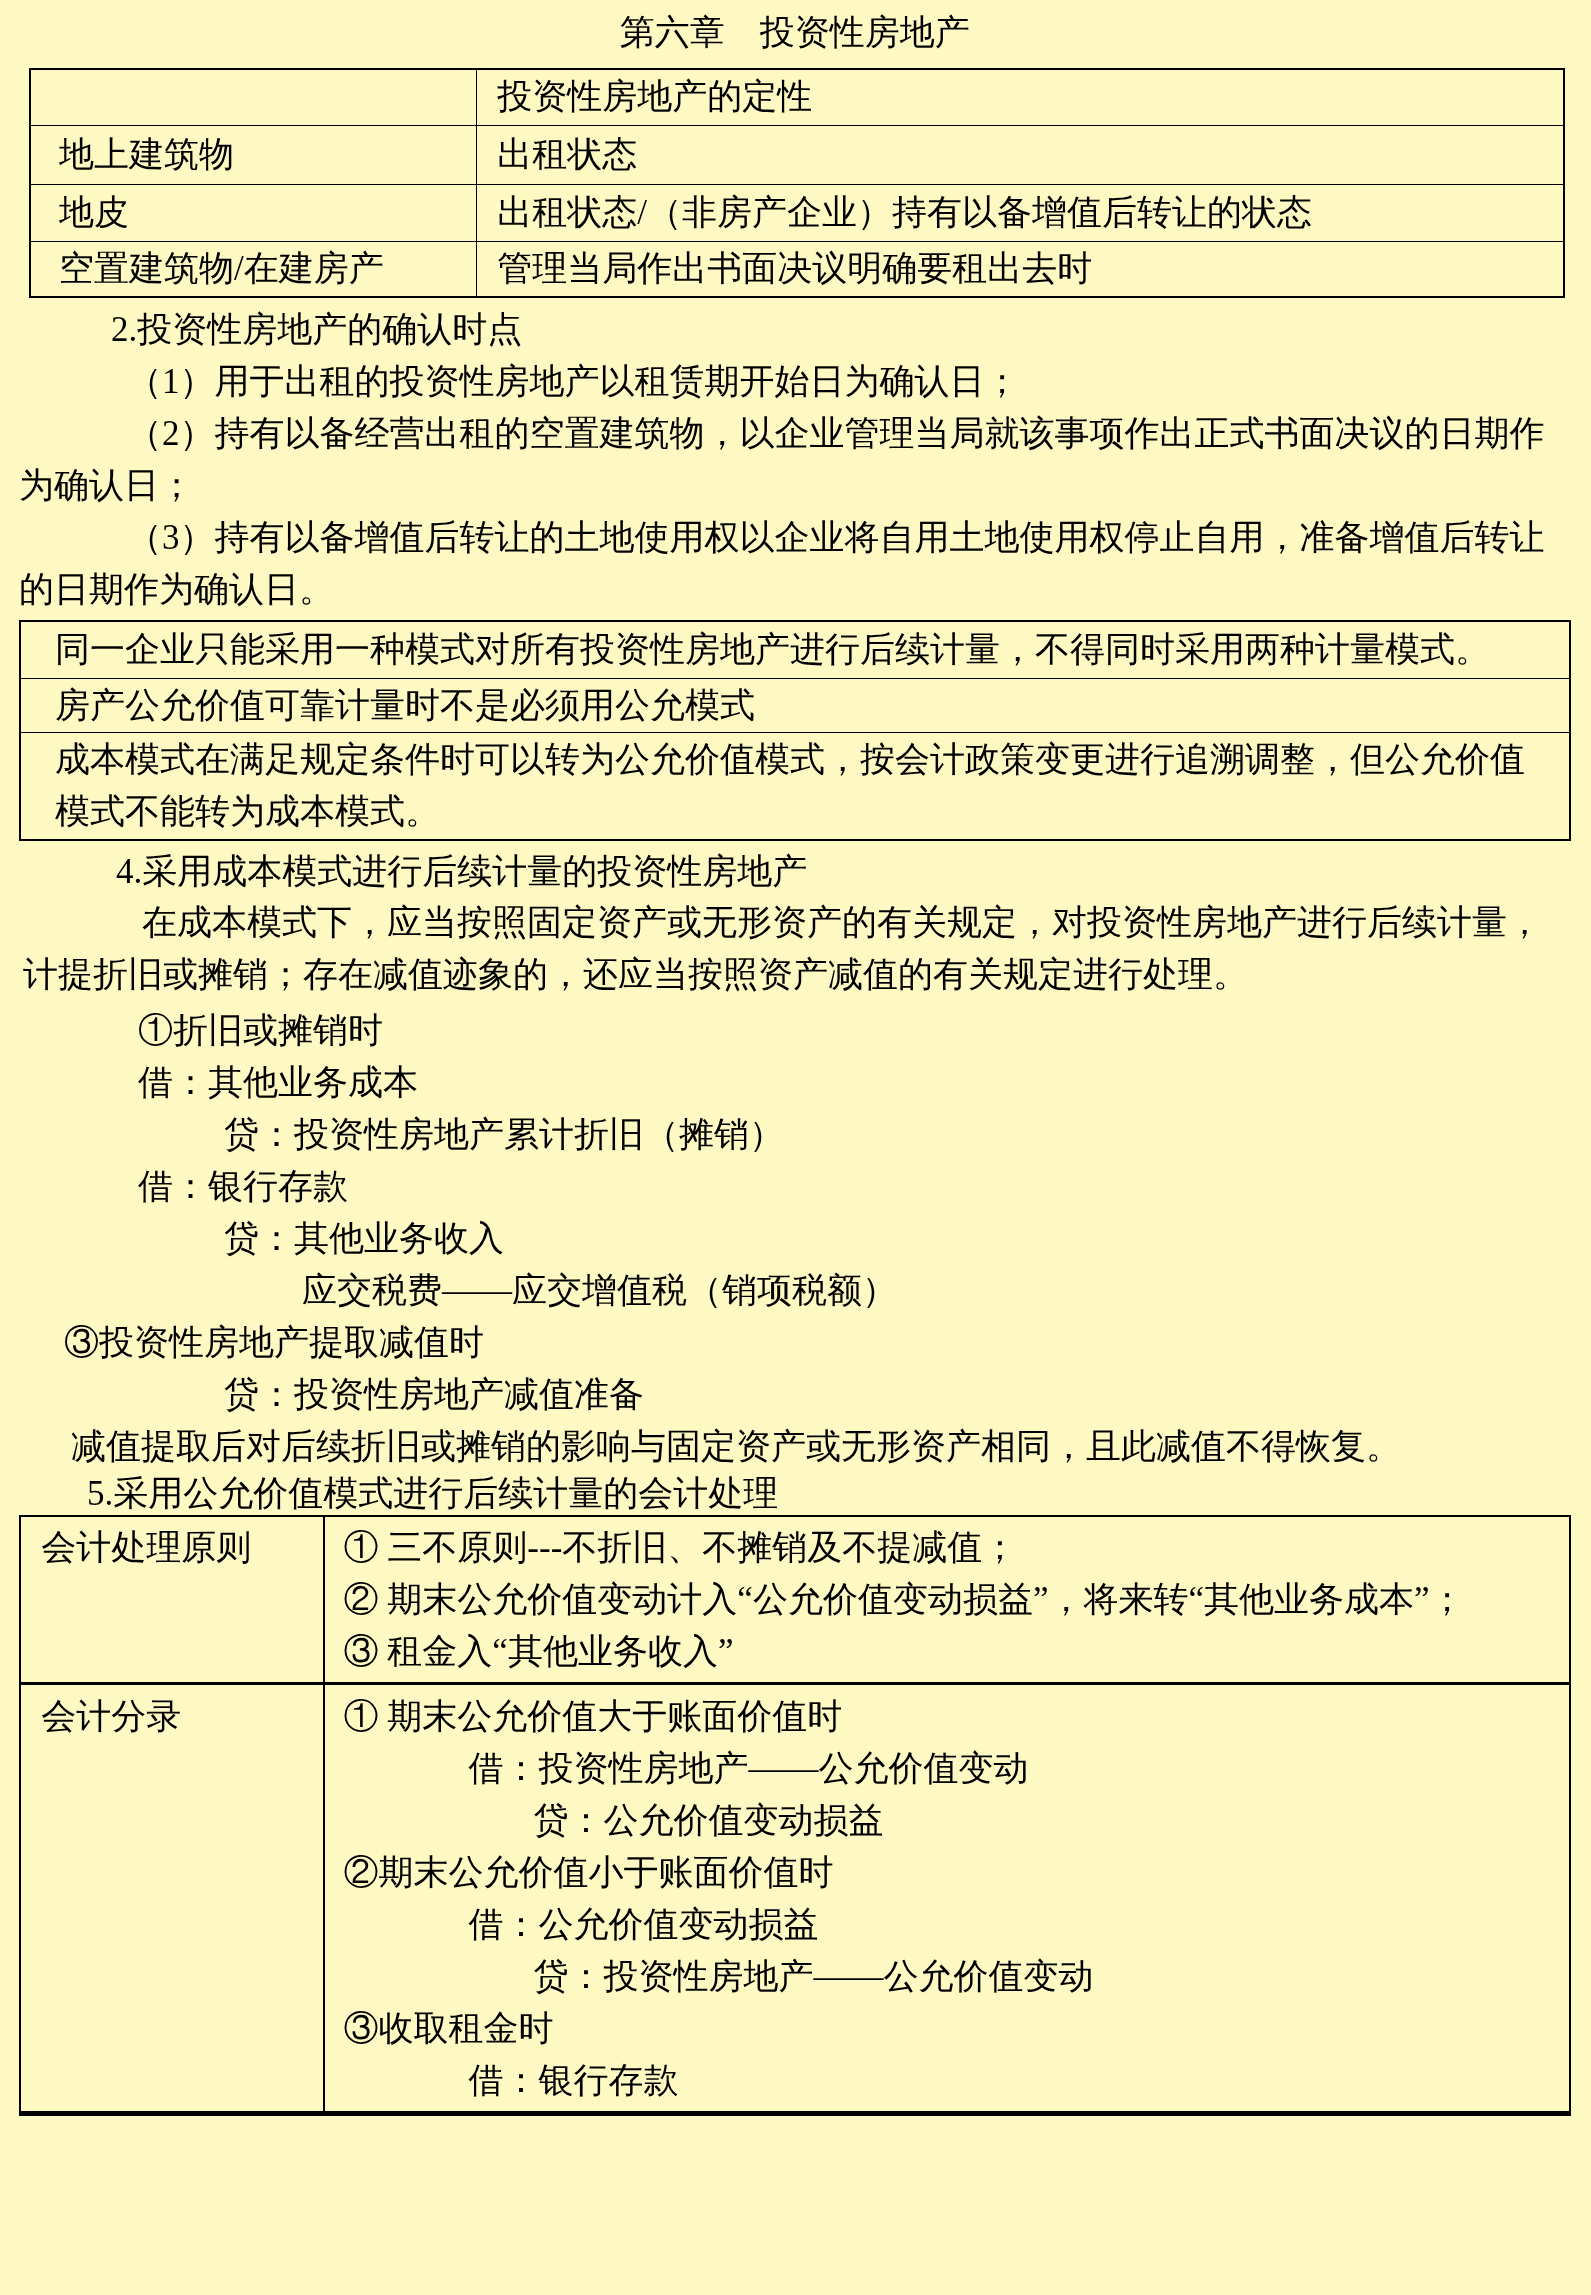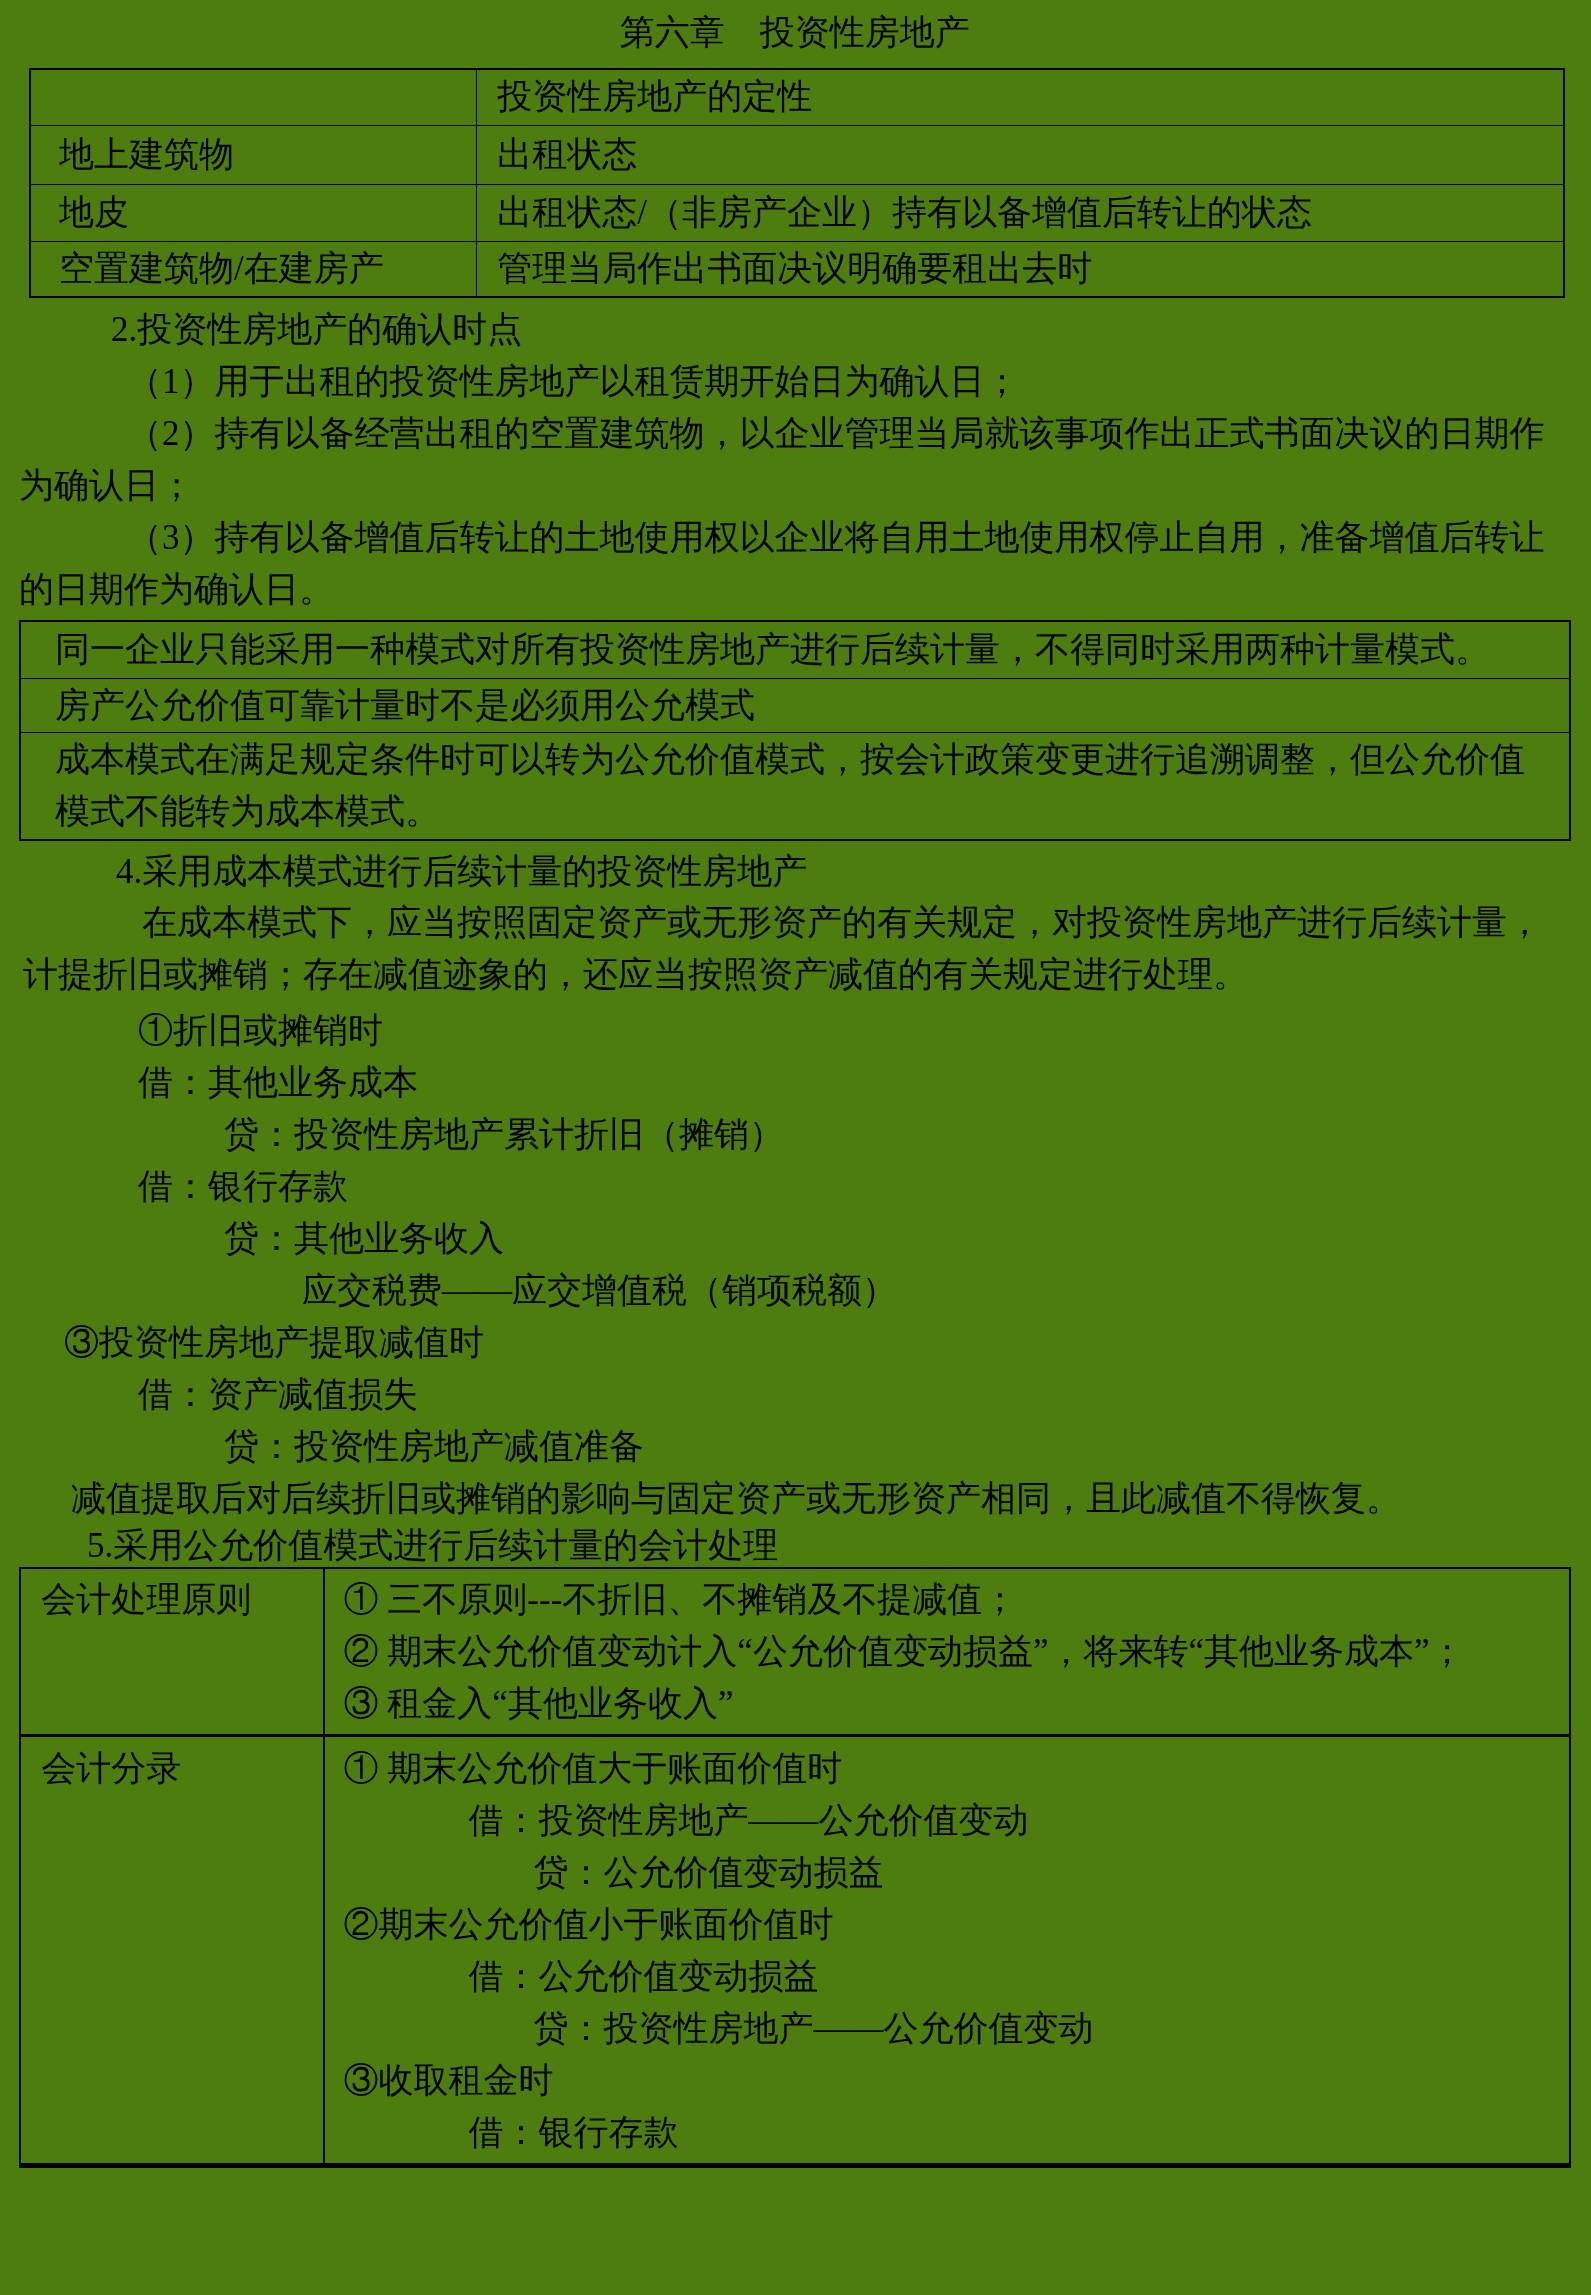--- a/index.html
+++ b/index.html
@@ -1,18 +1,18 @@
 <!DOCTYPE html>
 <html style="font-size:11px"><head>
 <meta charset="utf-8">
 <style>
   html,body{margin:0;padding:0;background:#888;}
   .page{
     width:1591px;height:2295px;box-sizing:border-box;
-    background:#4d7c0f;color:#000000;
+    background:#fef9c3;color:#000000;
     font-family:"Liberation Serif","DejaVu Serif",serif;
     font-size:35px;line-height:52px;
     padding:0 20.3px 0 19px;overflow:hidden;position:relative;
   }
   .doc-title{text-align:center;padding-top:12.2px;line-height:42px;}
   .h{line-height:42px;}
   .h1{margin:5.4px 0 0 83px;}
   .h2{margin:11px 0 0 92px;}
   .h3{margin:4.1px 0 0 92px;}
   .h4{margin:9.5px 0 0 97px;}
@@ -102,21 +102,20 @@
   <div class="h h4">4.采用成本模式进行后续计量的投资性房地产</div>
   <p class="s4intro">在成本模式下，应当按照固定资产或无形资产的有关规定，对投资性房地产进行后续计量，计提折旧或摊销；存在减值迹象的，还应当按照资产减值的有关规定进行处理。</p>
 
   <div class="ln ind-item">①折旧或摊销时</div>
   <div class="ln ind-item">借：其他业务成本</div>
   <div class="ln ind-dai">贷：投资性房地产累计折旧（摊销）</div>
   <div class="ln ind-item">借：银行存款</div>
   <div class="ln ind-dai">贷：其他业务收入</div>
   <div class="ln ind-tax">应交税费——应交增值税（销项税额）</div>
   <div class="ln ind-sub">③投资性房地产提取减值时</div>
-  <div class="ln ind-item">借：资产减值损失</div>
   <div class="ln ind-dai">贷：投资性房地产减值准备</div>
 
   <p class="note">减值提取后对后续折旧或摊销的影响与固定资产或无形资产相同，且此减值不得恢复。</p>
 
   <div class="h h5">5.采用公允价值模式进行后续计量的会计处理</div>
 
   <table class="tbl3">
     <tbody>
         <tr class="r1">
       <td class="lbl">会计处理原则</td>

